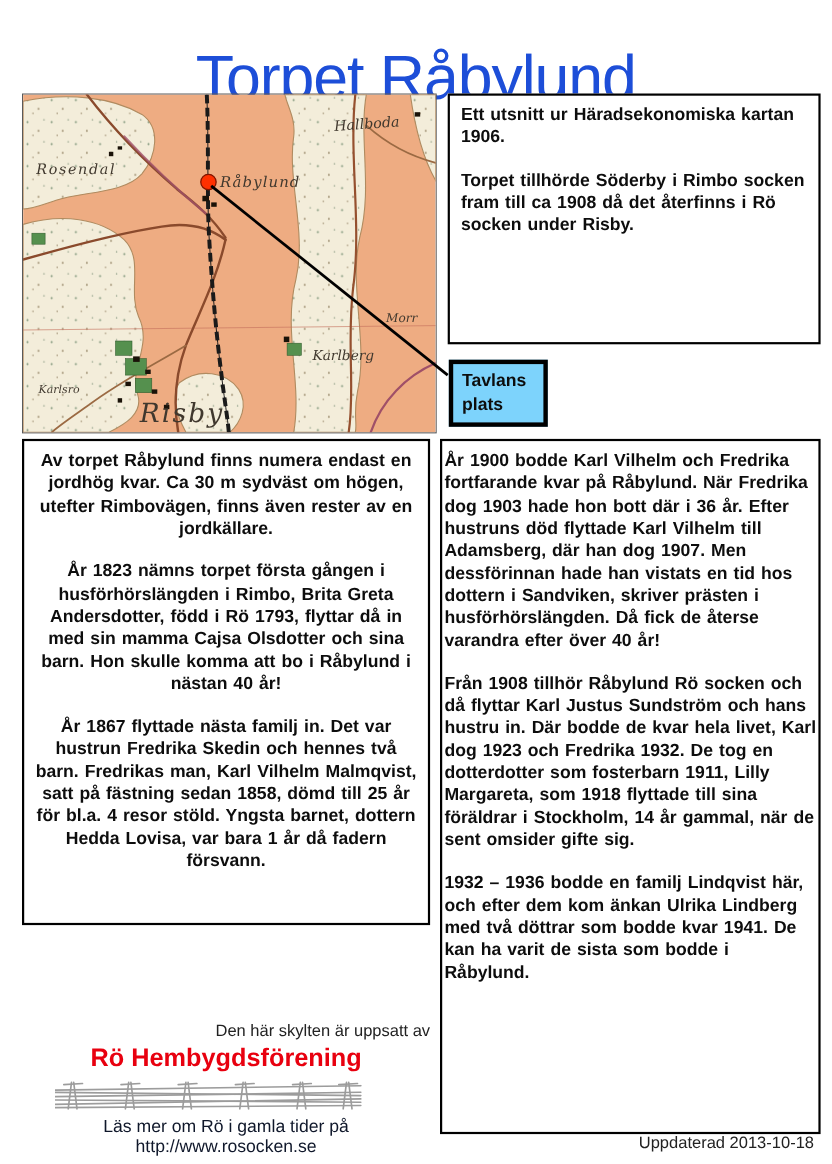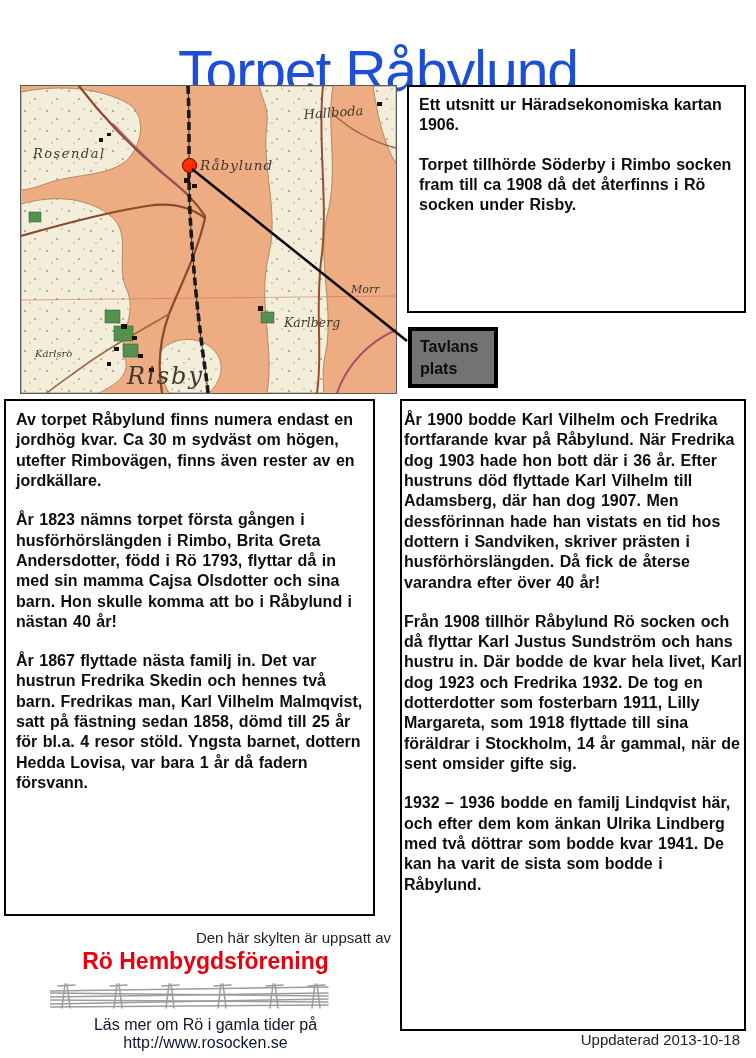--- a/index.html
+++ b/index.html
@@ -14,24 +14,24 @@
   }
   .box{
     border:2px solid #000;background:#fff;box-sizing:border-box;overflow:hidden;
   }
   .body-text{font-size:16px;font-weight:bold;line-height:1.27;word-spacing:1px;color:#0d0d0d;}
   .body-text p{margin:0;}
   .body-text p.mb{margin-bottom:19px;}
   .caption-box{left:407px;top:85px;width:339px;height:228px;padding:8px 10px;}
   .tavlans-box{
     left:408px;top:327px;width:90px;height:61px;border:4px solid #000;
-    background:#737373;box-sizing:border-box;padding:5px 8px;
+    background:#7dd3fc;box-sizing:border-box;padding:5px 8px;
     font-size:16px;font-weight:bold;line-height:1.35;color:#0d0d0d;
   }
-  .left-col{left:4px;top:399px;width:371px;height:517px;padding:9px 10px;}
+  .left-col{left:20px;top:399px;width:371px;height:442px;padding:9px 10px;text-align:center;}
   .right-col{left:400px;top:399px;width:346px;height:632px;padding:9px 2px;}
   .email-link{color:var(--link-color,#2aa79e);text-decoration:underline;cursor:pointer;}
   .map-frame{left:20px;top:85px;width:375px;height:307px;border:1px solid #5a5a5a;box-sizing:content-box;}
   .overlay{left:0;top:0;pointer-events:none;}
   .erected-line{left:20px;top:929px;width:371px;text-align:right;font-size:15px;color:#222;}
   .association{left:20px;top:948px;width:371px;text-align:center;
     font-size:23px;font-weight:bold;color:var(--association-color,#e8000f);}
   .fence{left:50px;top:980px;}
   .read-more{left:12px;top:1016px;width:387px;text-align:center;font-size:16px;color:#0f172a;}
   .updated{right:16px;top:1031px;font-size:15px;color:#222;}

